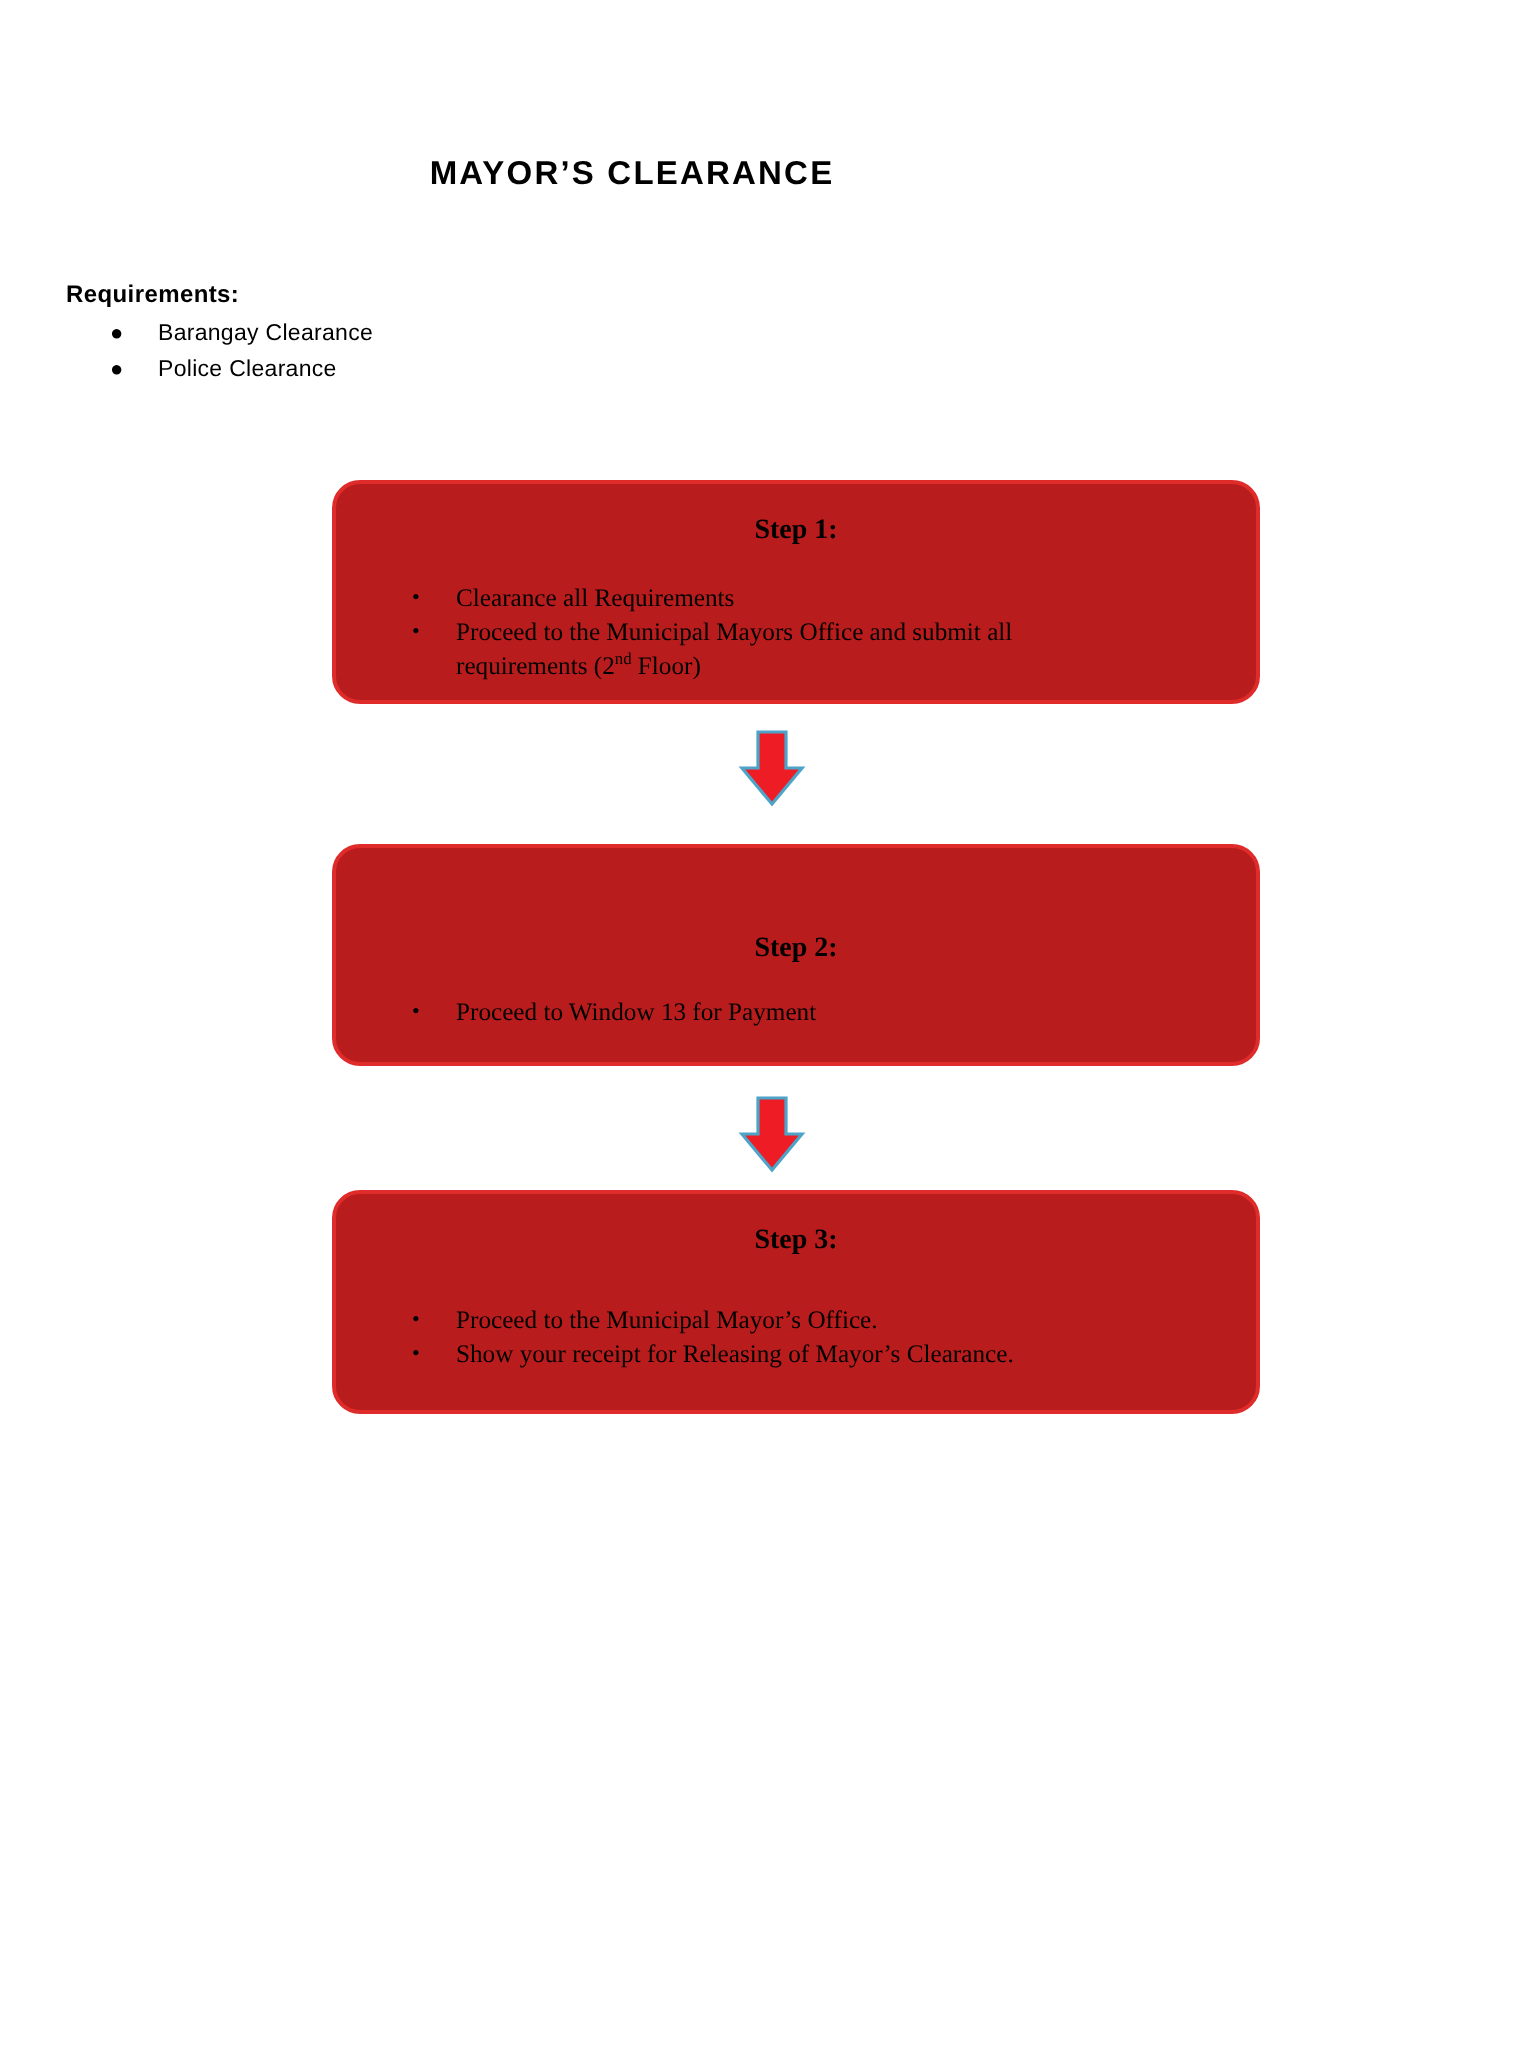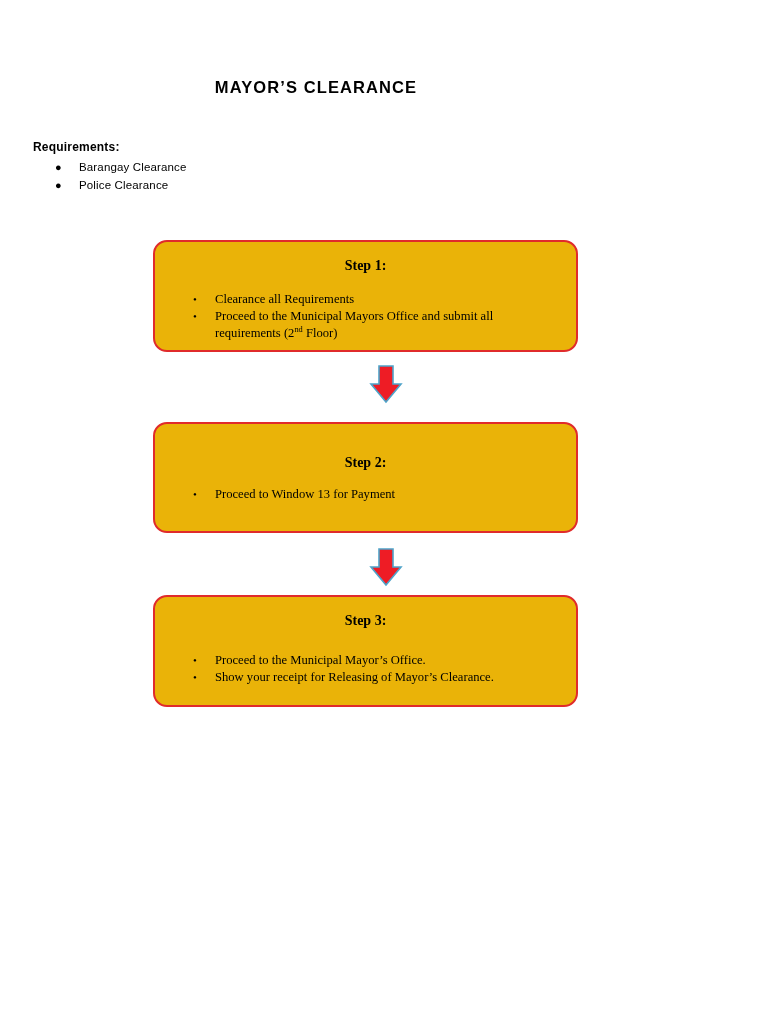--- a/index.html
+++ b/index.html
@@ -70,42 +70,42 @@
     position: absolute;
     left: 22px;
     top: 0;
     font-size: 11px;
     line-height: 17.5px;
   }
 
   
   .step-box {
     position: absolute;
-    left: 153px;
-    width: 425px;
+    left: 166px;
+    width: 464px;
     box-sizing: border-box;
     border: 2px solid #e02b2b;
     border-radius: 14px;
-    background: #eab308;
+    background: #b91c1c;
   }
   #step-box-1 { top: 240px; height: 112px; }
   #step-box-2 { top: 422px; height: 111px; }
   #step-box-3 { top: 595px; height: 112px; }
 
   .step-title {
     text-align: center;
     font-family: "Liberation Serif", "DejaVu Serif", serif;
     font-weight: bold;
     font-size: 14px;
     line-height: 18px;
     color: #000;
     margin: 0;
     padding-top: 15px;
   }
-  #step-box-2 .step-title { padding-top: 30px; }
+  #step-box-2 .step-title { padding-top: 42px; }
   #step-box-3 .step-title { }
 
   .step-list {
     list-style: none;
     margin: 0;
     padding: 0;
   }
   #step-box-1 .step-list { margin-top: 16px; }
   #step-box-2 .step-list { margin-top: 14px; }
   #step-box-3 .step-list { margin-top: 22px; }

